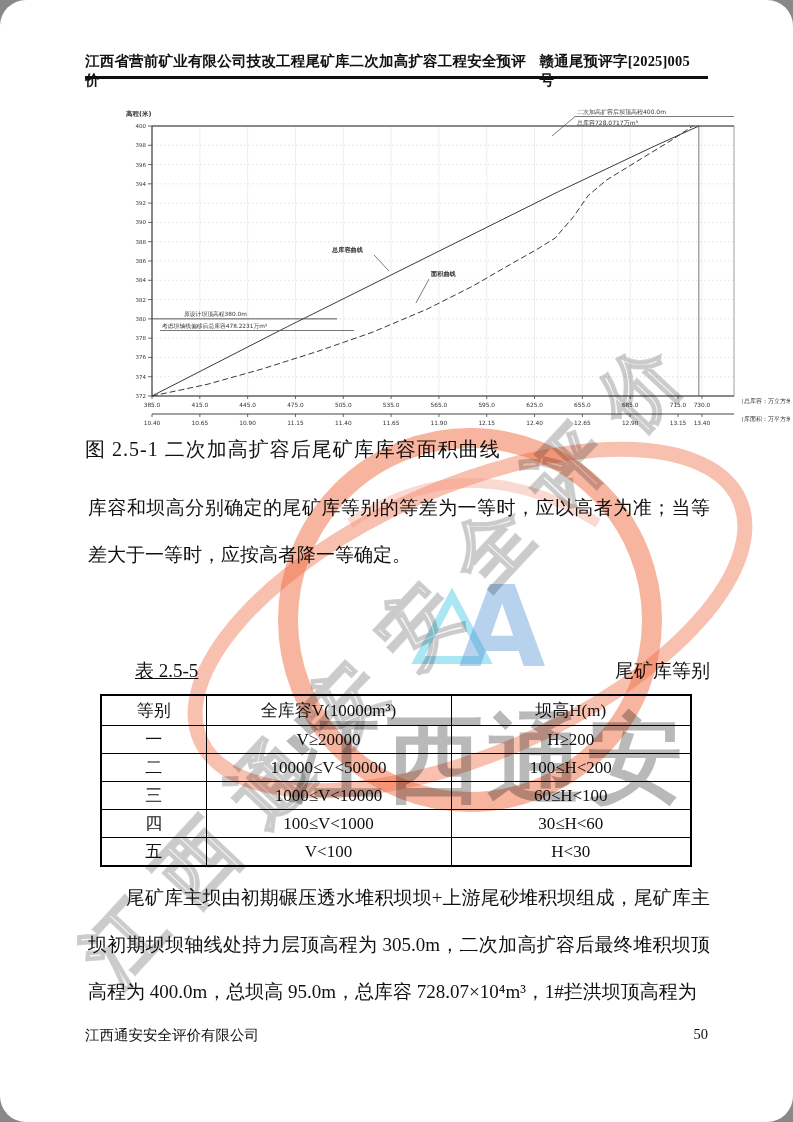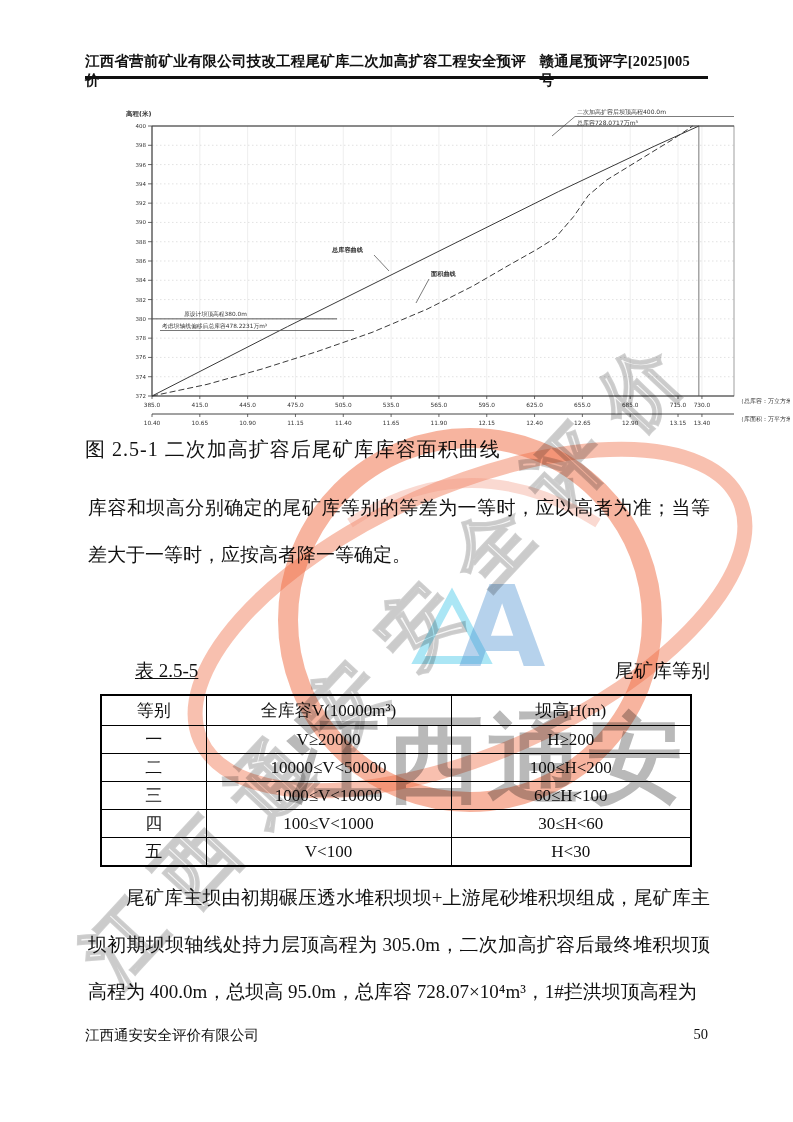--- a/index.html
+++ b/index.html
@@ -1,17 +1,17 @@
 <!DOCTYPE html>
 <html><head>
 <meta charset="utf-8">
 <style>
   html,body{margin:0;padding:0;background:#888;}
   #page{position:relative;width:793px;height:1122px;background:#fff;overflow:hidden;
-        font-family:"Liberation Serif",serif;color:#111;}
+        font-family:"Liberation Serif",serif;color:#111;border-radius:26px;}
   
   .hdr{position:absolute;left:85px;top:52px;width:623px;display:flex;justify-content:space-between;
        font-size:14.5px;font-weight:600;letter-spacing:0.2px;}
   .hdr-rule{position:absolute;left:85px;top:76px;width:623px;height:3px;background:#101010;}
   
   .chart-wrap{position:absolute;left:122px;top:104px;width:668px;height:334px;}
   
   .caption{position:absolute;left:85px;top:436px;width:623px;text-align:left;
            font-size:20px;letter-spacing:1px;}
   

